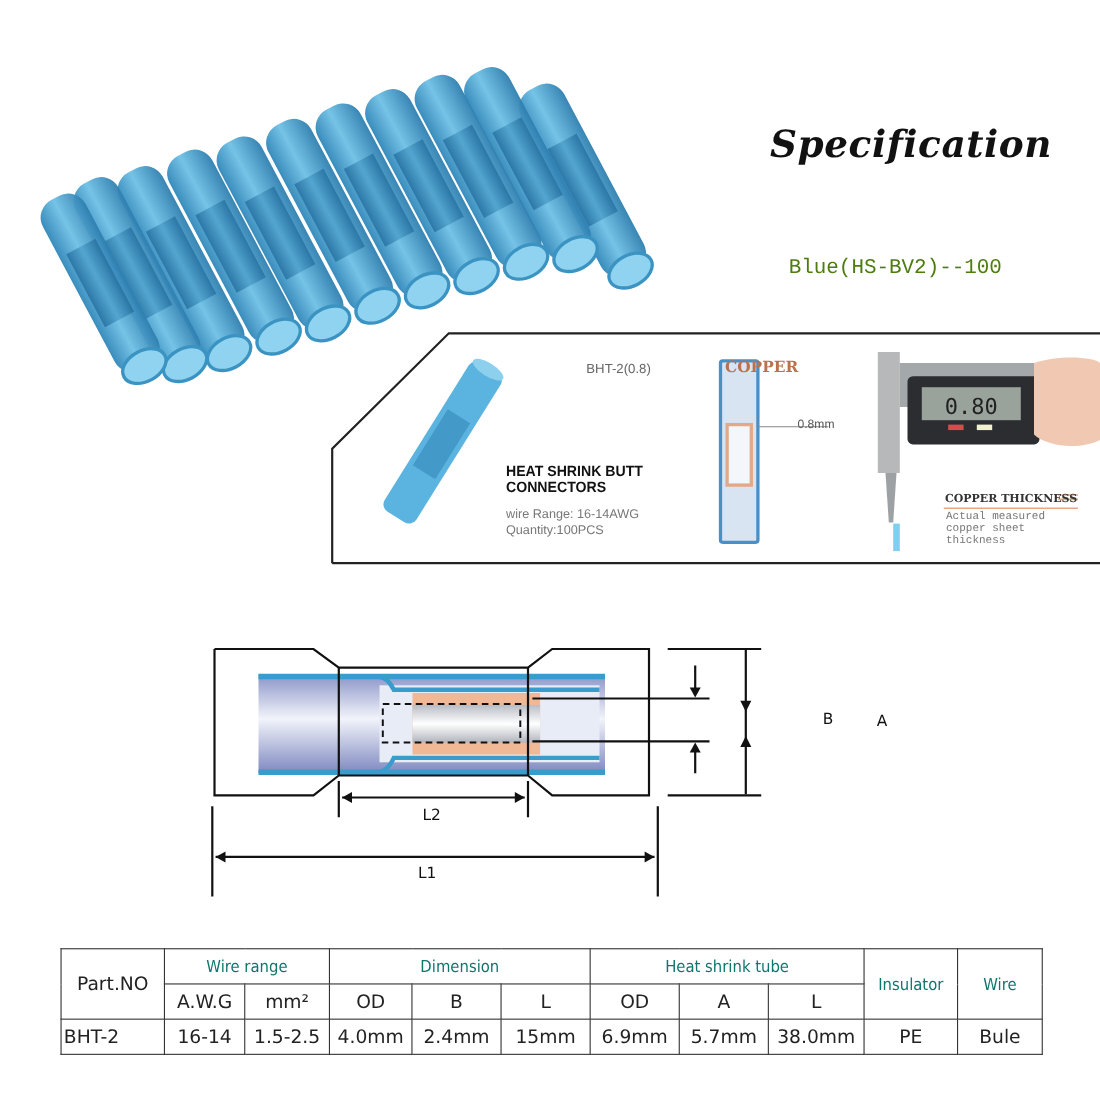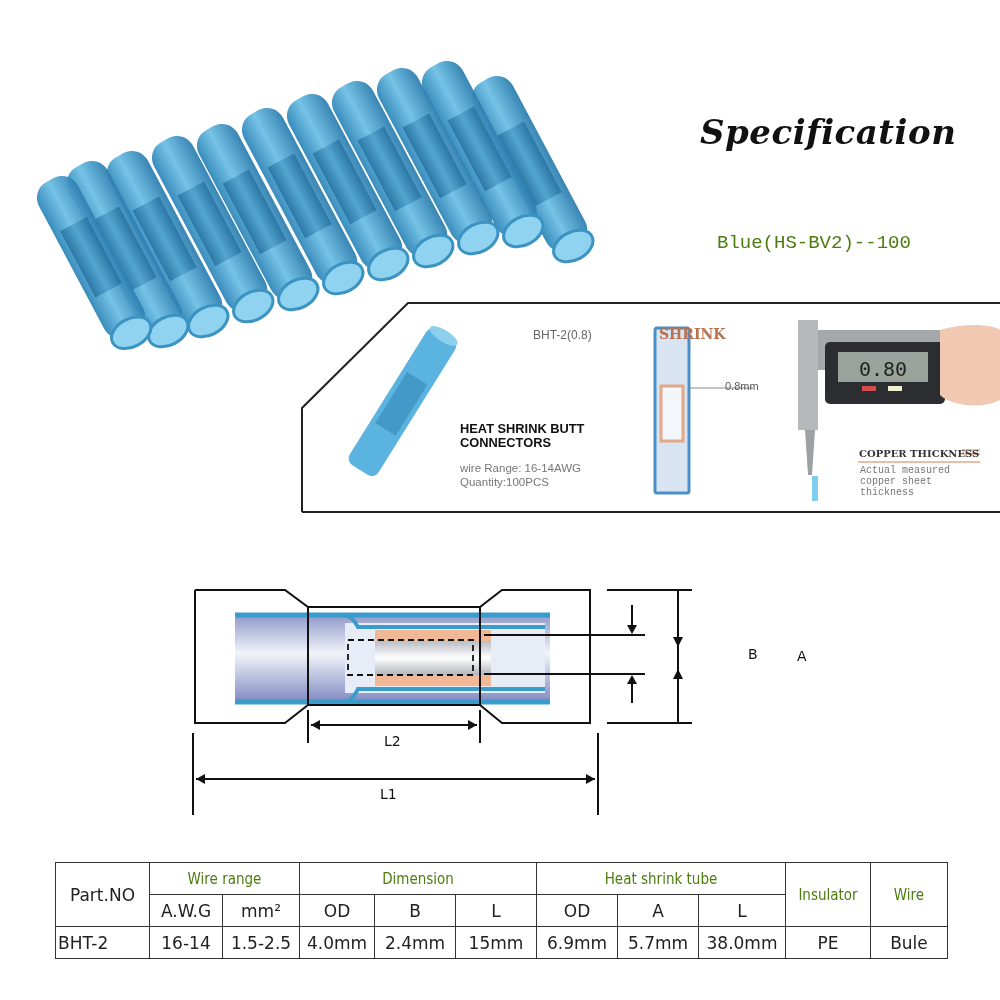--- a/index.html
+++ b/index.html
@@ -22,21 +22,21 @@
   .profile-mm { left:725px; top:380px; font-family:"Liberation Sans", sans-serif; font-size:11px; color:#555; }
   .copper-lbl { left:859px; top:448px; font-family:"DejaVu Serif", serif; font-weight:bold; font-size:10px; color:#333; }
   .copper-txt { left:860px; top:465px; width:120px; font-family:Liberation Mono, monospace; font-size:10px; line-height:11px; color:#777; }
 
   
   .dim-lbl { font-family:"DejaVu Sans", sans-serif; font-size:14px; color:#111; }
 
   
   .spec-table { left:55px; top:862px; border-collapse:collapse; font-family:"DejaVu Sans", sans-serif; font-size:16px; color:#222; }
   .spec-table td { border:1.5px solid #333; text-align:center; padding:0; height:31px; }
-  .spec-table .hdr { color:#4d7c0f; font-size:15px; font-family:"DejaVu Sans Condensed","DejaVu Sans", sans-serif; }
+  .spec-table .hdr { color:#0f766e; font-size:15px; font-family:"DejaVu Sans Condensed","DejaVu Sans", sans-serif; }
   .spec-table .big { font-size:17px; }
   .spec-table .left { text-align:left; padding-left:2px; }
 </style>
 </head>
 <body>
 
 <div class="abs spec-title">Specification</div>
 <div class="abs spec-sub">Blue(HS-BV2)--100</div>
 
 <svg class="abs photo" viewBox="0 0 590 320">
@@ -148,21 +148,21 @@
 
 <div class="abs panel-code">BHT-2(0.8)</div>
 <div class="abs panel-h1">
   <div>HEAT SHRINK BUTT</div>
   <div>CONNECTORS</div>
 </div>
 <div class="abs panel-txt">
   <div>wire Range: 16-14AWG</div>
   <div>Quantity:100PCS</div>
 </div>
-<div class="abs profile-lbl">SHRINK</div>
+<div class="abs profile-lbl">COPPER</div>
 <div class="abs profile-mm">0.8mm</div>
 <div class="abs copper-lbl">COPPER THICKNESS</div>
 <div class="abs copper-txt">
   <div>Actual measured</div>
   <div>copper sheet thickness</div>
 </div>
 
 <svg class="abs" style="left:180px;top:575px;" width="660" height="250" viewBox="0 0 660 250">
   <defs>
     <linearGradient id="tubeV" x1="0" y1="0" x2="0" y2="1">

